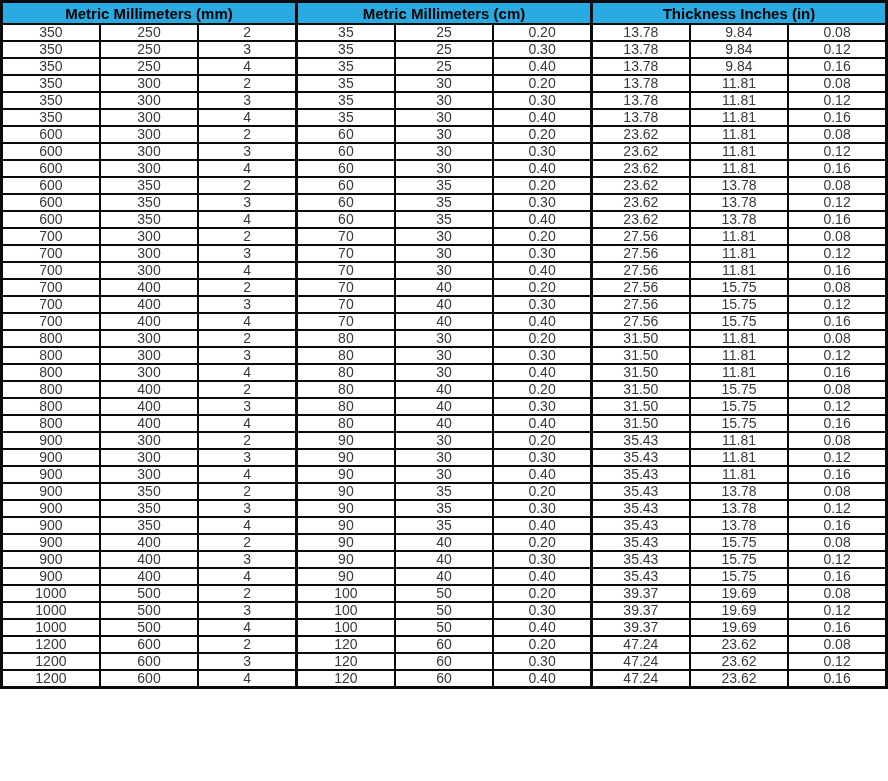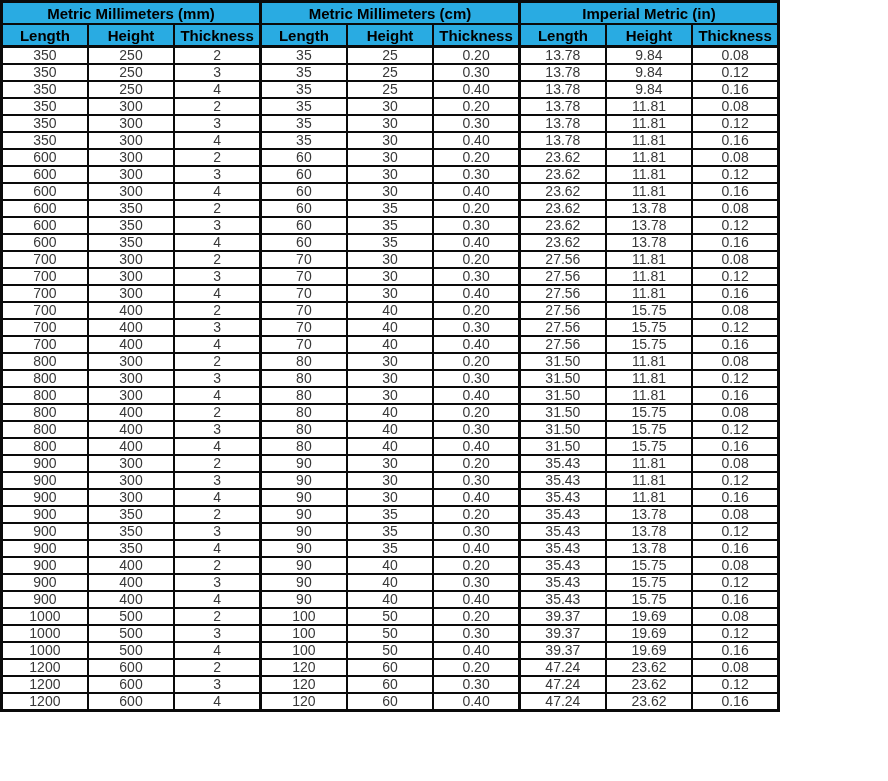--- a/index.html
+++ b/index.html
@@ -8,21 +8,21 @@
     --cell-text:#383838;
     --header-text:#000000;
   }
   html,body{
     margin:0;padding:0;
     width:888px;height:781px;
     background:#ffffff;
     font-family:"Liberation Sans",sans-serif;
   }
   table{
-    width:780px;
+    width:888px;
     table-layout:fixed;
     border-collapse:collapse;
     border:3px solid var(--border-color);
   }
   col{width:11.111%;}
   th,td{
     border:2px solid var(--border-color);
     padding:0;
     text-align:center;
     vertical-align:middle;
@@ -65,32 +65,21 @@
       <col>
       <col>
       <col>
       <col>
       <col>
   </colgroup>
   <thead>
     <tr class="group-row">
       <th colspan="3" class="group-sep">Metric Millimeters (mm)</th>
       <th colspan="3" class="group-sep">Metric Millimeters (cm)</th>
-      <th colspan="3">Imperial Metric (in)</th>
-    </tr>
-    <tr class="cols-row">
-      <th>Length</th>
-      <th>Height</th>
-      <th class="group-sep">Thickness</th>
-      <th>Length</th>
-      <th>Height</th>
-      <th class="group-sep">Thickness</th>
-      <th>Length</th>
-      <th>Height</th>
-      <th>Thickness</th>
+      <th colspan="3">Thickness Inches (in)</th>
     </tr>
   </thead>
   <tbody>
       <tr>
         <td>350</td>
         <td>250</td>
         <td class="group-sep">2</td>
         <td>35</td>
         <td>25</td>
         <td class="group-sep">0.20</td>

